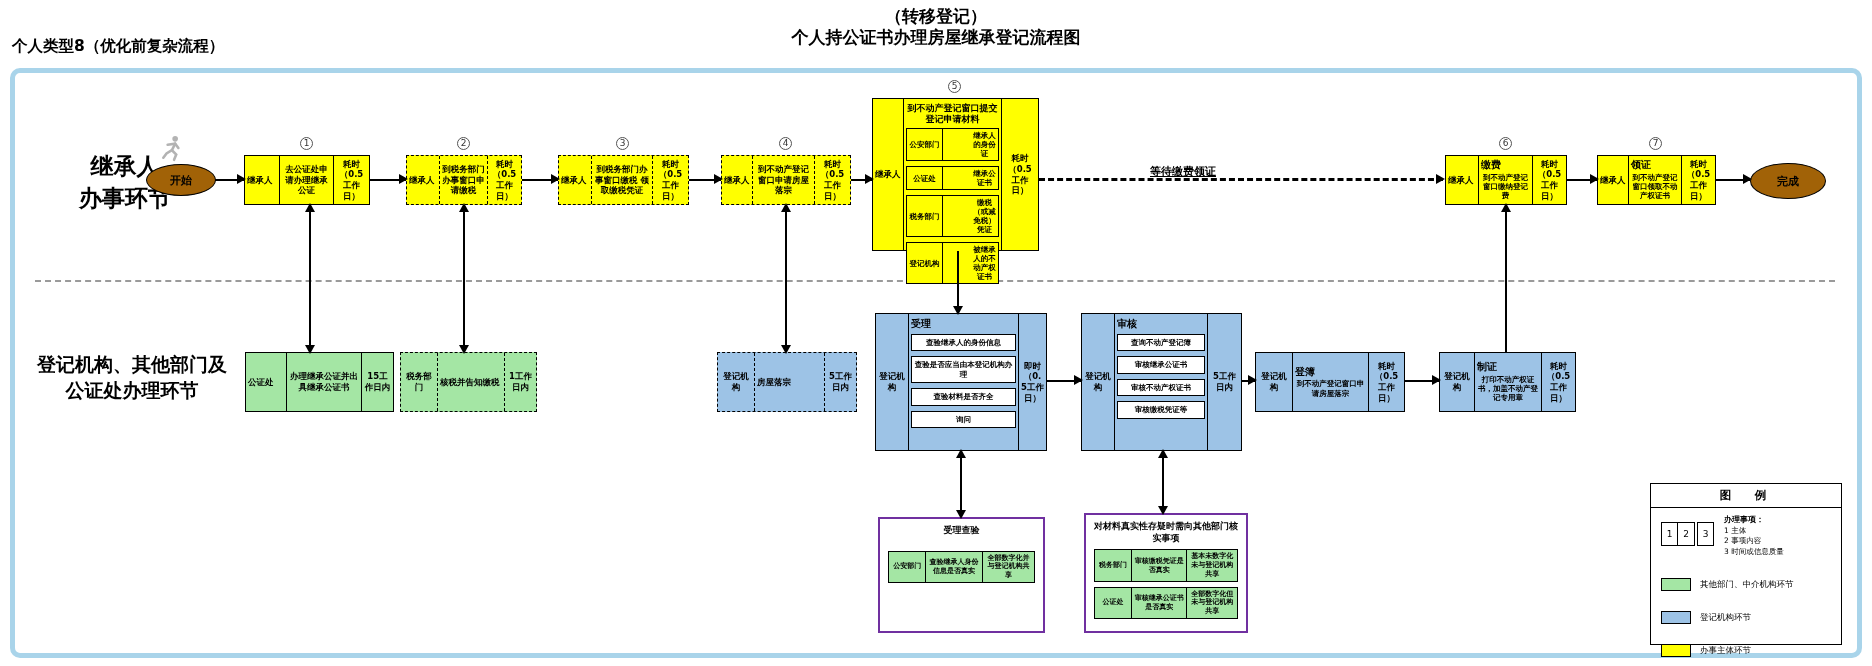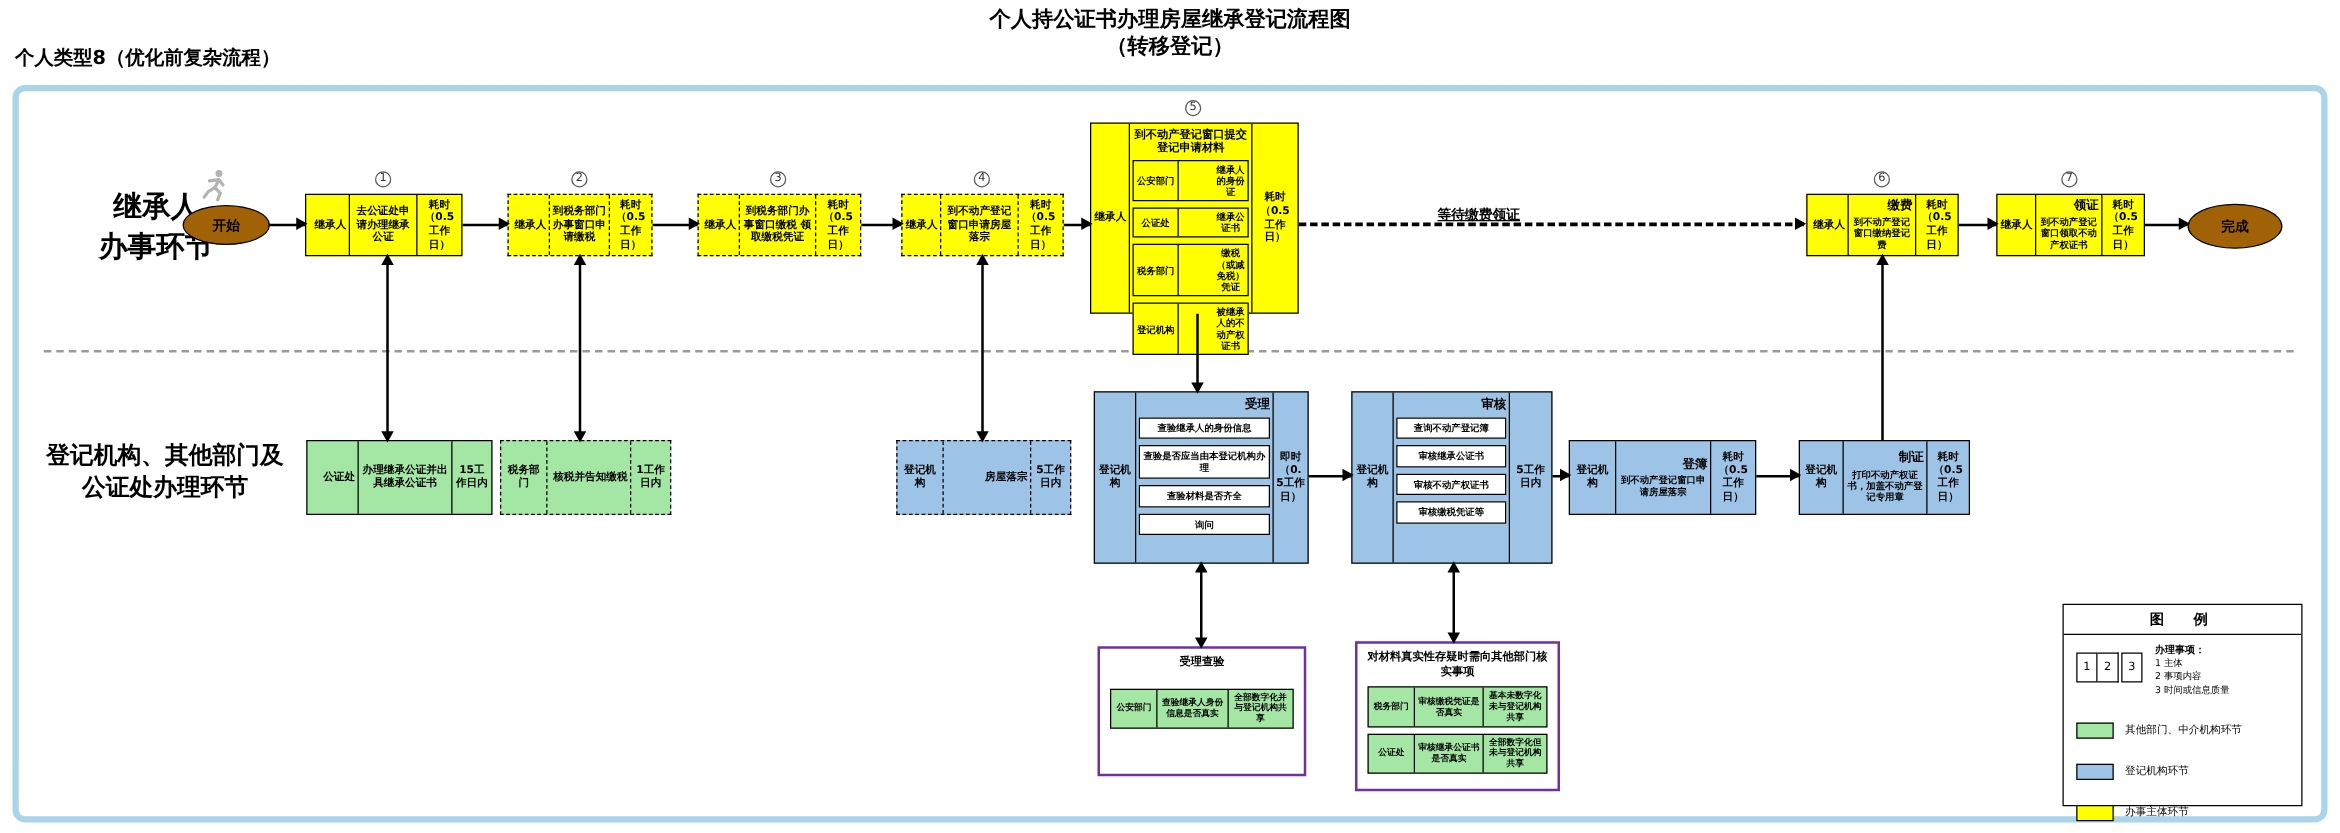--- a/index.html
+++ b/index.html
@@ -21,21 +21,21 @@
                 font-weight:bold; color:#000; }
   .lane1 { left:50px; top:150px; width:150px; font-size:23px; line-height:1.4; }
   .lane2 { left:22px; top:352px; width:220px; font-size:19px; line-height:1.35; }
 
   .terminal { position:absolute; border:1.6px solid #000; border-radius:50%;
               background:#a16207; display:flex; align-items:center; justify-content:center;
               font-size:11px; font-weight:bold; }
 
   
   .b { position:absolute; display:flex; background:#FFFF00; border:1.7px solid #000; }
-  .b .c { display:flex; flex-direction:column; align-items:flex-end; justify-content:center;
+  .b .c { display:flex; flex-direction:column; align-items:flex-start; justify-content:center;
           text-align:center; padding:6px 2px; font-size:8.5px; font-weight:bold;
           line-height:1.25; word-break:break-all; }
   .b .c + .c { border-left:1.7px solid #000; }
   .b.dash { border-style:dashed; }
   .b.dash .c + .c { border-left-style:dashed; }
   .b.green { background:#A4E6A4; }
   .b.blue { background:#9DC3E6; }
   .bt { font-size:10px; font-weight:bold; margin-bottom:1px; }
   .ba { font-size:7.5px; font-weight:bold; line-height:1.25; }
 
@@ -79,37 +79,37 @@
                   font-size:11.5px; padding:4px 0; letter-spacing:6px; }
   .legend-body { padding:6px 8px 4px 10px; }
   .lg-sample { display:flex; align-items:flex-start; margin-bottom:6px; }
   .lg-cells { display:flex; margin-top:8px; }
   .lg-cell { width:17px; height:24px; border:1.2px solid #000; display:flex; align-items:center;
              justify-content:center; font-size:9px; }
   .lg-cell + .lg-cell { border-left:none; }
   .lg-cell.sep { border-left:1.2px solid #000; margin-left:2px; }
   .lg-note { margin-left:10px; font-size:7.5px; line-height:1.45; }
   .lg-note .nt { font-weight:bold; font-size:8px; }
-  .lg-row { display:flex; margin:20px 0; }
+  .lg-row { display:flex; align-items:center; margin:20px 0; }
   .sw { width:30px; height:13px; border:1.2px solid #000; margin-right:9px; flex:none; }
   .sw.g { background:#A4E6A4; } .sw.bl { background:#9DC3E6; } .sw.y { background:#FFFF00; }
   .sw.d { background:#fff; border:2px dashed #000; }
   .lg-label { font-size:8.5px; }
   .mini-c { display:inline-block; width:11px; height:11px; border:1px solid #333; border-radius:50%;
             font-size:8px; line-height:10px; text-align:center; margin-right:1px; }
   .seq-pre { margin-right:6px; white-space:nowrap; font-size:9px; }
 </style>
 </head>
 <body>
 
 <div id="stage">
 
   <div class="title">
+    <div>（转移登记）</div>
     <div>个人持公证书办理房屋继承登记流程图</div>
-    <div>（转移登记）</div>
   </div>
   <div class="subtitle">个人类型8（优化前复杂流程）</div>
 
   <div class="frame"></div>
   <div class="lane-divider"></div>
 
   <div class="lane-label lane1">
     <div>继承人</div>
     <div>办事环节</div>
   </div>
@@ -256,21 +256,21 @@
 
   <div class="b blue" style="left:1439px;top:352px;width:137px;height:60px;">
     <div class="c" style="width:34px;">登记机构</div>
     <div class="c" style="flex:1;">
       <div class="bt">制证</div>
       <div class="ba">打印不动产权证书，加盖不动产登记专用章</div>
     </div>
     <div class="c" style="width:34px;">耗时（0.5工作日）</div>
   </div>
 
-  <div class="pbox" style="left:878px;top:517px;width:167px;height:104px;">
+  <div class="pbox" style="left:878px;top:517px;width:167px;height:116px;">
     <div class="ptitle">受理查验</div>
     <div class="prow" style="margin-top:14px;">
       <div class="pc" style="width:36px;">公安部门</div>
       <div class="pc" style="flex:1.1;">查验继承人身份信息是否真实</div>
       <div class="pc" style="flex:1;">全部数字化并与登记机构共享</div>
     </div>
   </div>
 
   <div class="pbox" style="left:1084px;top:513px;width:164px;height:120px;">
     <div class="ptitle">对材料真实性存疑时需向其他部门核实事项</div>

